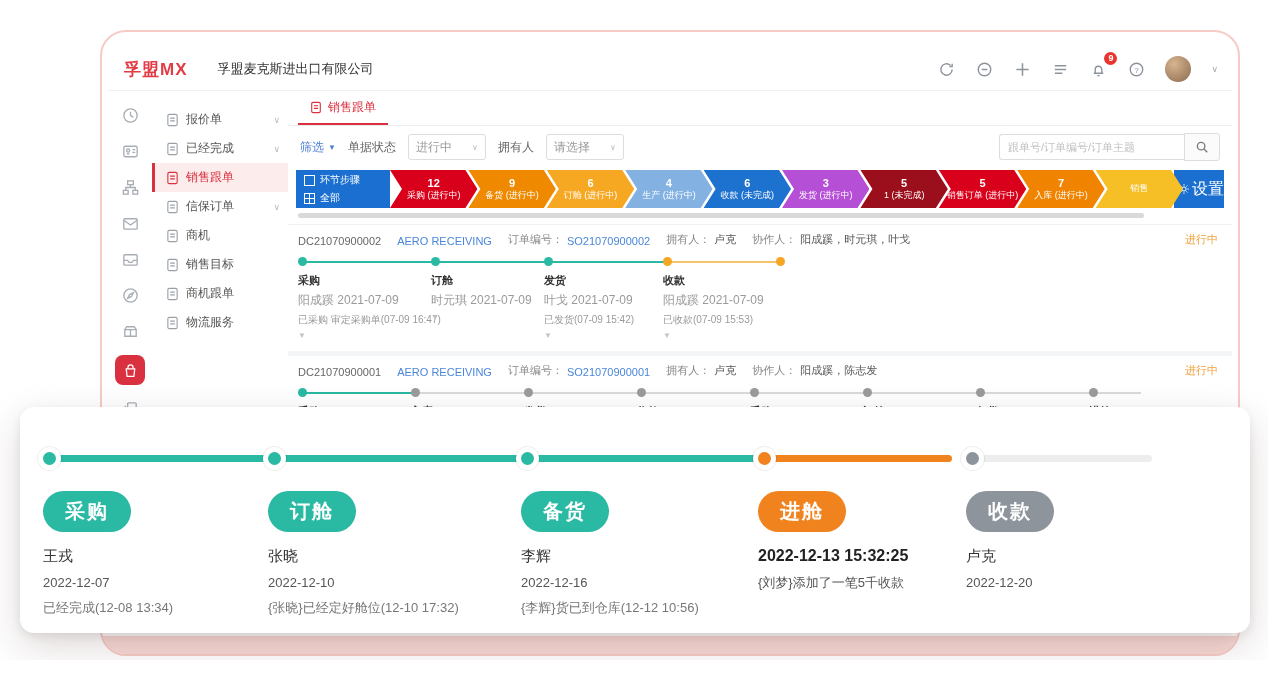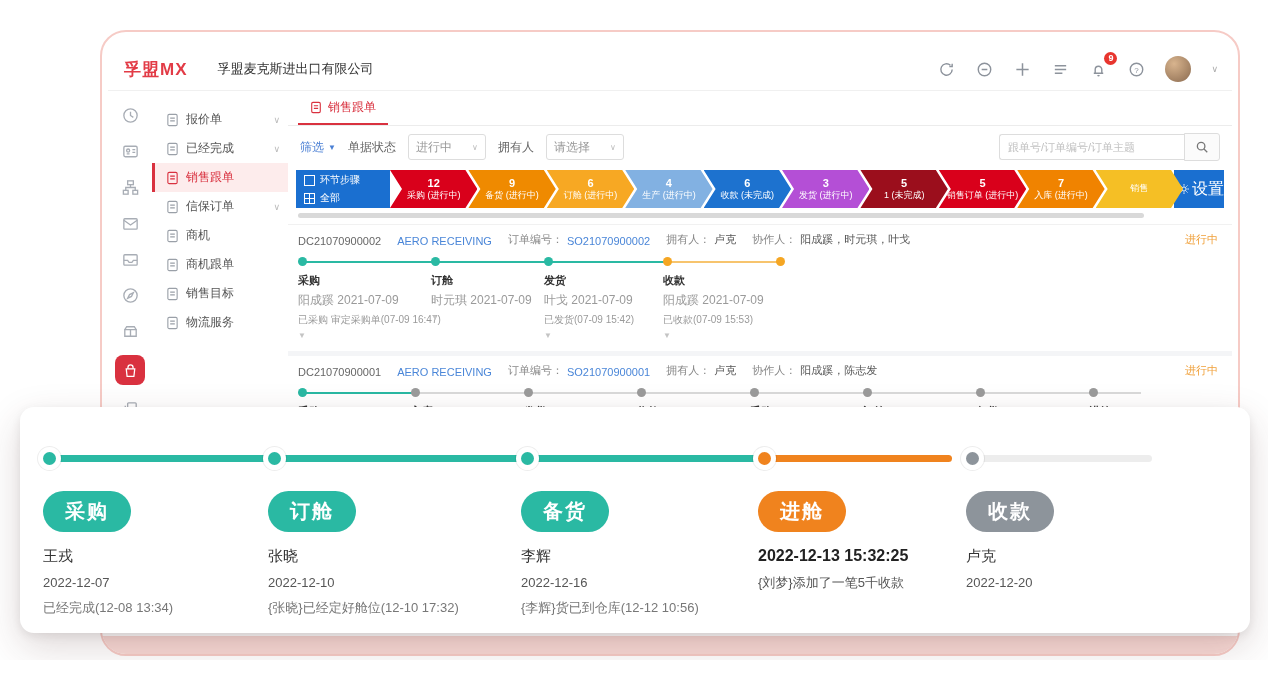--- a/index.html
+++ b/index.html
@@ -275,31 +275,31 @@
           <span class="mi-label">商机</span>
           <span class="mi-chev"></span>
         </div>
         <div class="menu-item">
           <span class="mi-icon">
             <svg width="13" height="14" viewBox="0 0 14 15" fill="none" stroke="currentColor" stroke-width="1.2">
               <rect x="2" y="1.5" width="10" height="12" rx="1.5"></rect>
               <path d="M4.5 5.5h5M4.5 8.5h5"></path>
             </svg>
           </span>
+          <span class="mi-label">销售目标</span>
+          <span class="mi-chev"></span>
+        </div>
+        <div class="menu-item">
+          <span class="mi-icon">
+            <svg width="13" height="14" viewBox="0 0 14 15" fill="none" stroke="currentColor" stroke-width="1.2">
+              <rect x="2" y="1.5" width="10" height="12" rx="1.5"></rect>
+              <path d="M4.5 5.5h5M4.5 8.5h5"></path>
+            </svg>
+          </span>
           <span class="mi-label">商机跟单</span>
-          <span class="mi-chev"></span>
-        </div>
-        <div class="menu-item">
-          <span class="mi-icon">
-            <svg width="13" height="14" viewBox="0 0 14 15" fill="none" stroke="currentColor" stroke-width="1.2">
-              <rect x="2" y="1.5" width="10" height="12" rx="1.5"></rect>
-              <path d="M4.5 5.5h5M4.5 8.5h5"></path>
-            </svg>
-          </span>
-          <span class="mi-label">销售目标</span>
           <span class="mi-chev"></span>
         </div>
         <div class="menu-item">
           <span class="mi-icon">
             <svg width="13" height="14" viewBox="0 0 14 15" fill="none" stroke="currentColor" stroke-width="1.2">
               <rect x="2" y="1.5" width="10" height="12" rx="1.5"></rect>
               <path d="M4.5 5.5h5M4.5 8.5h5"></path>
             </svg>
           </span>
           <span class="mi-label">物流服务</span>

